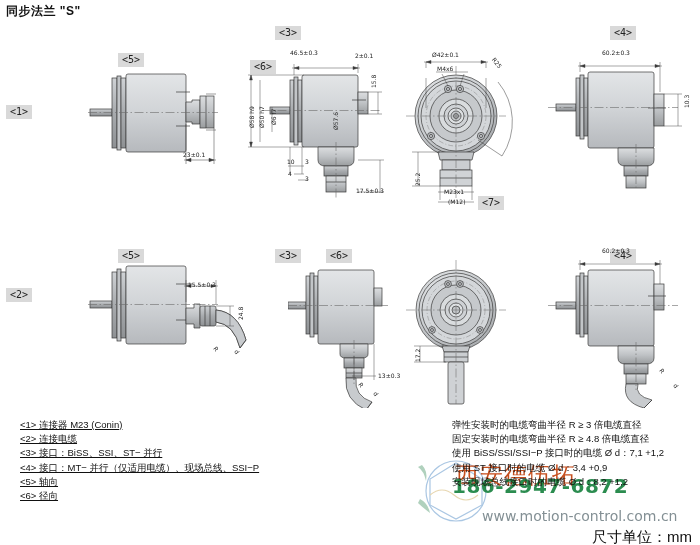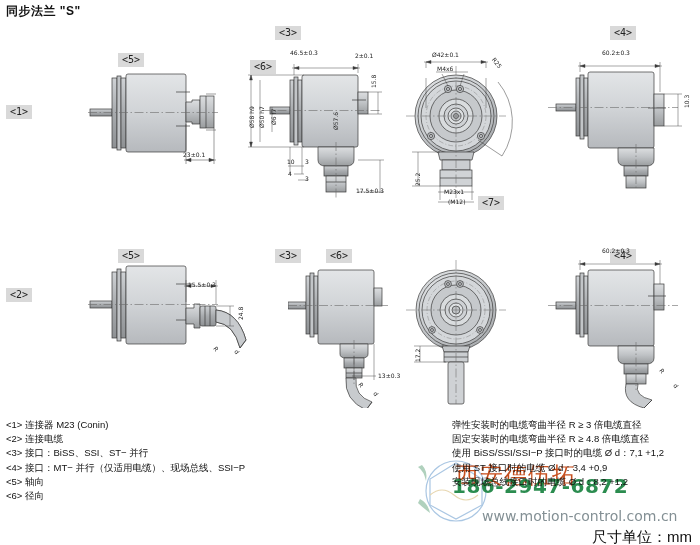--- a/index.html
+++ b/index.html
@@ -33,21 +33,21 @@
   .dwg{position:absolute;}
   .dim{
     position:absolute;font-size:6px;line-height:7px;color:#222;
     font-family:"DejaVu Sans","Liberation Sans",sans-serif;white-space:nowrap;
   }
   .dim.v{transform-origin:left top;transform:rotate(-90deg);}
 
   
   .legend{position:absolute;font-size:9.5px;line-height:14.2px;color:#111;}
   .legend .ln{white-space:nowrap;}
-  .legend-left{left:6px;top:418px;}
+  .legend-left{left:20px;top:418px;text-decoration:underline;}
   .legend-right{left:452px;top:418px;}
   .legend-right .ln{font-size:9.5px;}
   .units{position:absolute;right:8px;top:528px;font-size:15px;color:#111;margin-left:32px;}
 
   
   .wm{position:absolute;pointer-events:none;}
   .wm-text{
     position:absolute;left:456px;top:460px;
     font-size:23px;font-weight:normal;letter-spacing:1px;
     color:#c2410c;opacity:.92;white-space:nowrap;

